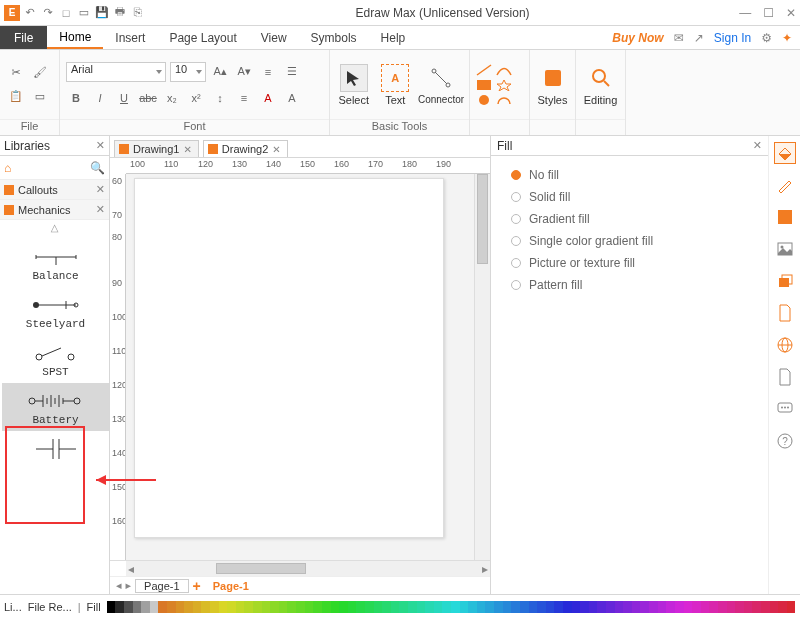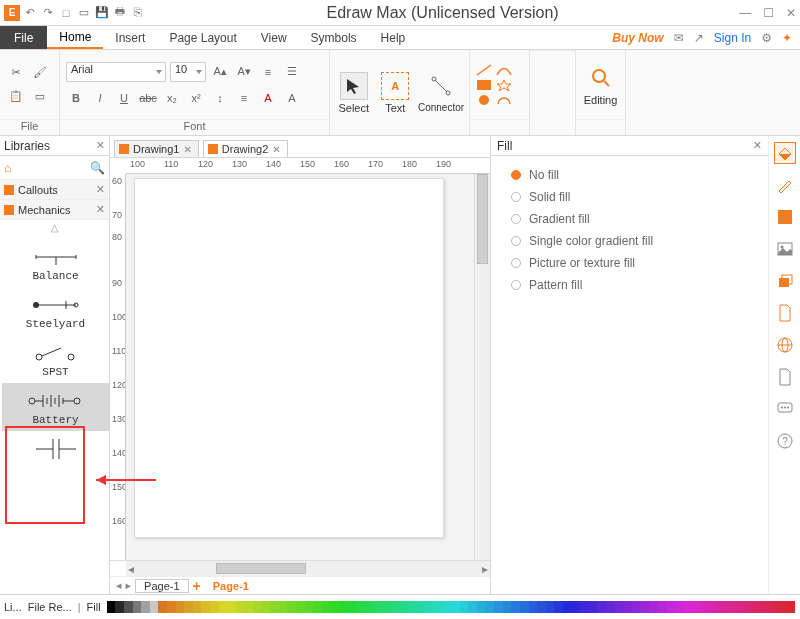--- a/index.html
+++ b/index.html
@@ -1,21 +1,21 @@
 <!DOCTYPE html>
 <html><head>
 <meta charset="utf-8">
 <style>
   * { box-sizing: border-box; margin: 0; padding: 0; }
   body { font-family: "Segoe UI", Arial, sans-serif; font-size: 12px; color: #333; background: #fff; width: 800px; height: 619px; overflow: hidden; position: relative; }
   .titlebar { height: 26px; display: flex; align-items: center; border-bottom: 1px solid #d7d7d7; padding: 0 4px; }
   .titlebar-left { display: flex; align-items: center; gap: 2px; }
   .titlebar-left .ic { width: 16px; height: 16px; display: flex; align-items: center; justify-content: center; font-size: 11px; color: #777; border: 0; }
   .titlebar-left .logo { width: 16px; height: 16px; background: #f27c22; color: #fff; font-weight: bold; display: flex; align-items: center; justify-content: center; font-size: 10px; }
-  .titlebar-center { flex: 1; text-align: center; font-size: 16px; color: #444; }
+  .titlebar-center { flex: 1; text-align: center; font-size: 12px; color: #444; }
   .titlebar-right { display: flex; gap: 12px; align-items: center; color: #888; }
   .menubar { height: 24px; display: flex; align-items: stretch; border-bottom: 1px solid #d7d7d7; }
   .menubar .file-tab { background: #444; color: #fff; padding: 0 14px; display: flex; align-items: center; font-size: 12px; }
   .menubar .menu-item { padding: 0 12px; display: flex; align-items: center; color: #444; cursor: pointer; }
   .menubar .menu-item.active { border-bottom: 2px solid #f27c22; color: #000; }
   .menubar .spacer { flex: 1; }
   .menubar .right { display: flex; align-items: center; gap: 10px; padding-right: 8px; }
   .menubar .buynow { color: #f27c22; font-weight: 600; font-style: italic; }
   .ribbon { height: 86px; display: flex; border-bottom: 1px solid #d7d7d7; background: #fafafa; }
   .ribbon-group { border-right: 1px solid #e5e5e5; display: flex; flex-direction: column; }
@@ -179,20 +179,21 @@
         <div class="icbox">
             <svg width="22" height="22">
               <circle cx="4" cy="4" r="2" fill="none" stroke="#666"></circle>
               <circle cx="18" cy="18" r="2" fill="none" stroke="#666"></circle>
               <path d="M5 5 L17 17" stroke="#666"></path>
             </svg>
           </div>
         <span style="font-size:10px">Connector</span>
       </div>
     </div>
+    <div class="label">Basic Tools</div>
   </div>
   <div class="ribbon-group" style="width:60px">
     <div class="body">
         <div class="col" style="gap:3px">
       <div class="row">
             <svg width="16" height="12">
               <line x1="1" y1="11" x2="15" y2="1" stroke="#f27c22" stroke-width="1.5"></line>
             </svg>
             <svg width="16" height="12">
               <path d="M1 11 Q8 -2 15 11" stroke="#f27c22" fill="none" stroke-width="1.5"></path>
@@ -212,20 +213,30 @@
             </svg>
             <svg width="16" height="12">
               <path d="M2 10 A6 6 0 0 1 14 10" stroke="#f27c22" fill="none" stroke-width="1.5"></path>
             </svg>
           </div>
     </div>
       </div>
     <div class="label"></div>
   </div>
   <div class="ribbon-group" style="width:46px">
+    <div class="body">
+        <div class="bigtool">
+      <div class="icbox">
+            <svg width="22" height="22">
+              <rect x="3" y="3" width="16" height="16" fill="#f27c22" rx="2"></rect>
+            </svg>
+          </div>
+      <span>Styles</span>
+        </div>
+      </div>
     <div class="label"></div>
   </div>
   <div class="ribbon-group" style="width:50px">
     <div class="body">
         <div class="bigtool">
       <div class="icbox">
             <svg width="22" height="22">
               <circle cx="9" cy="9" r="6" fill="none" stroke="#f27c22" stroke-width="2"></circle>
               <line x1="14" y1="14" x2="19" y2="19" stroke="#f27c22" stroke-width="2"></line>
             </svg>

